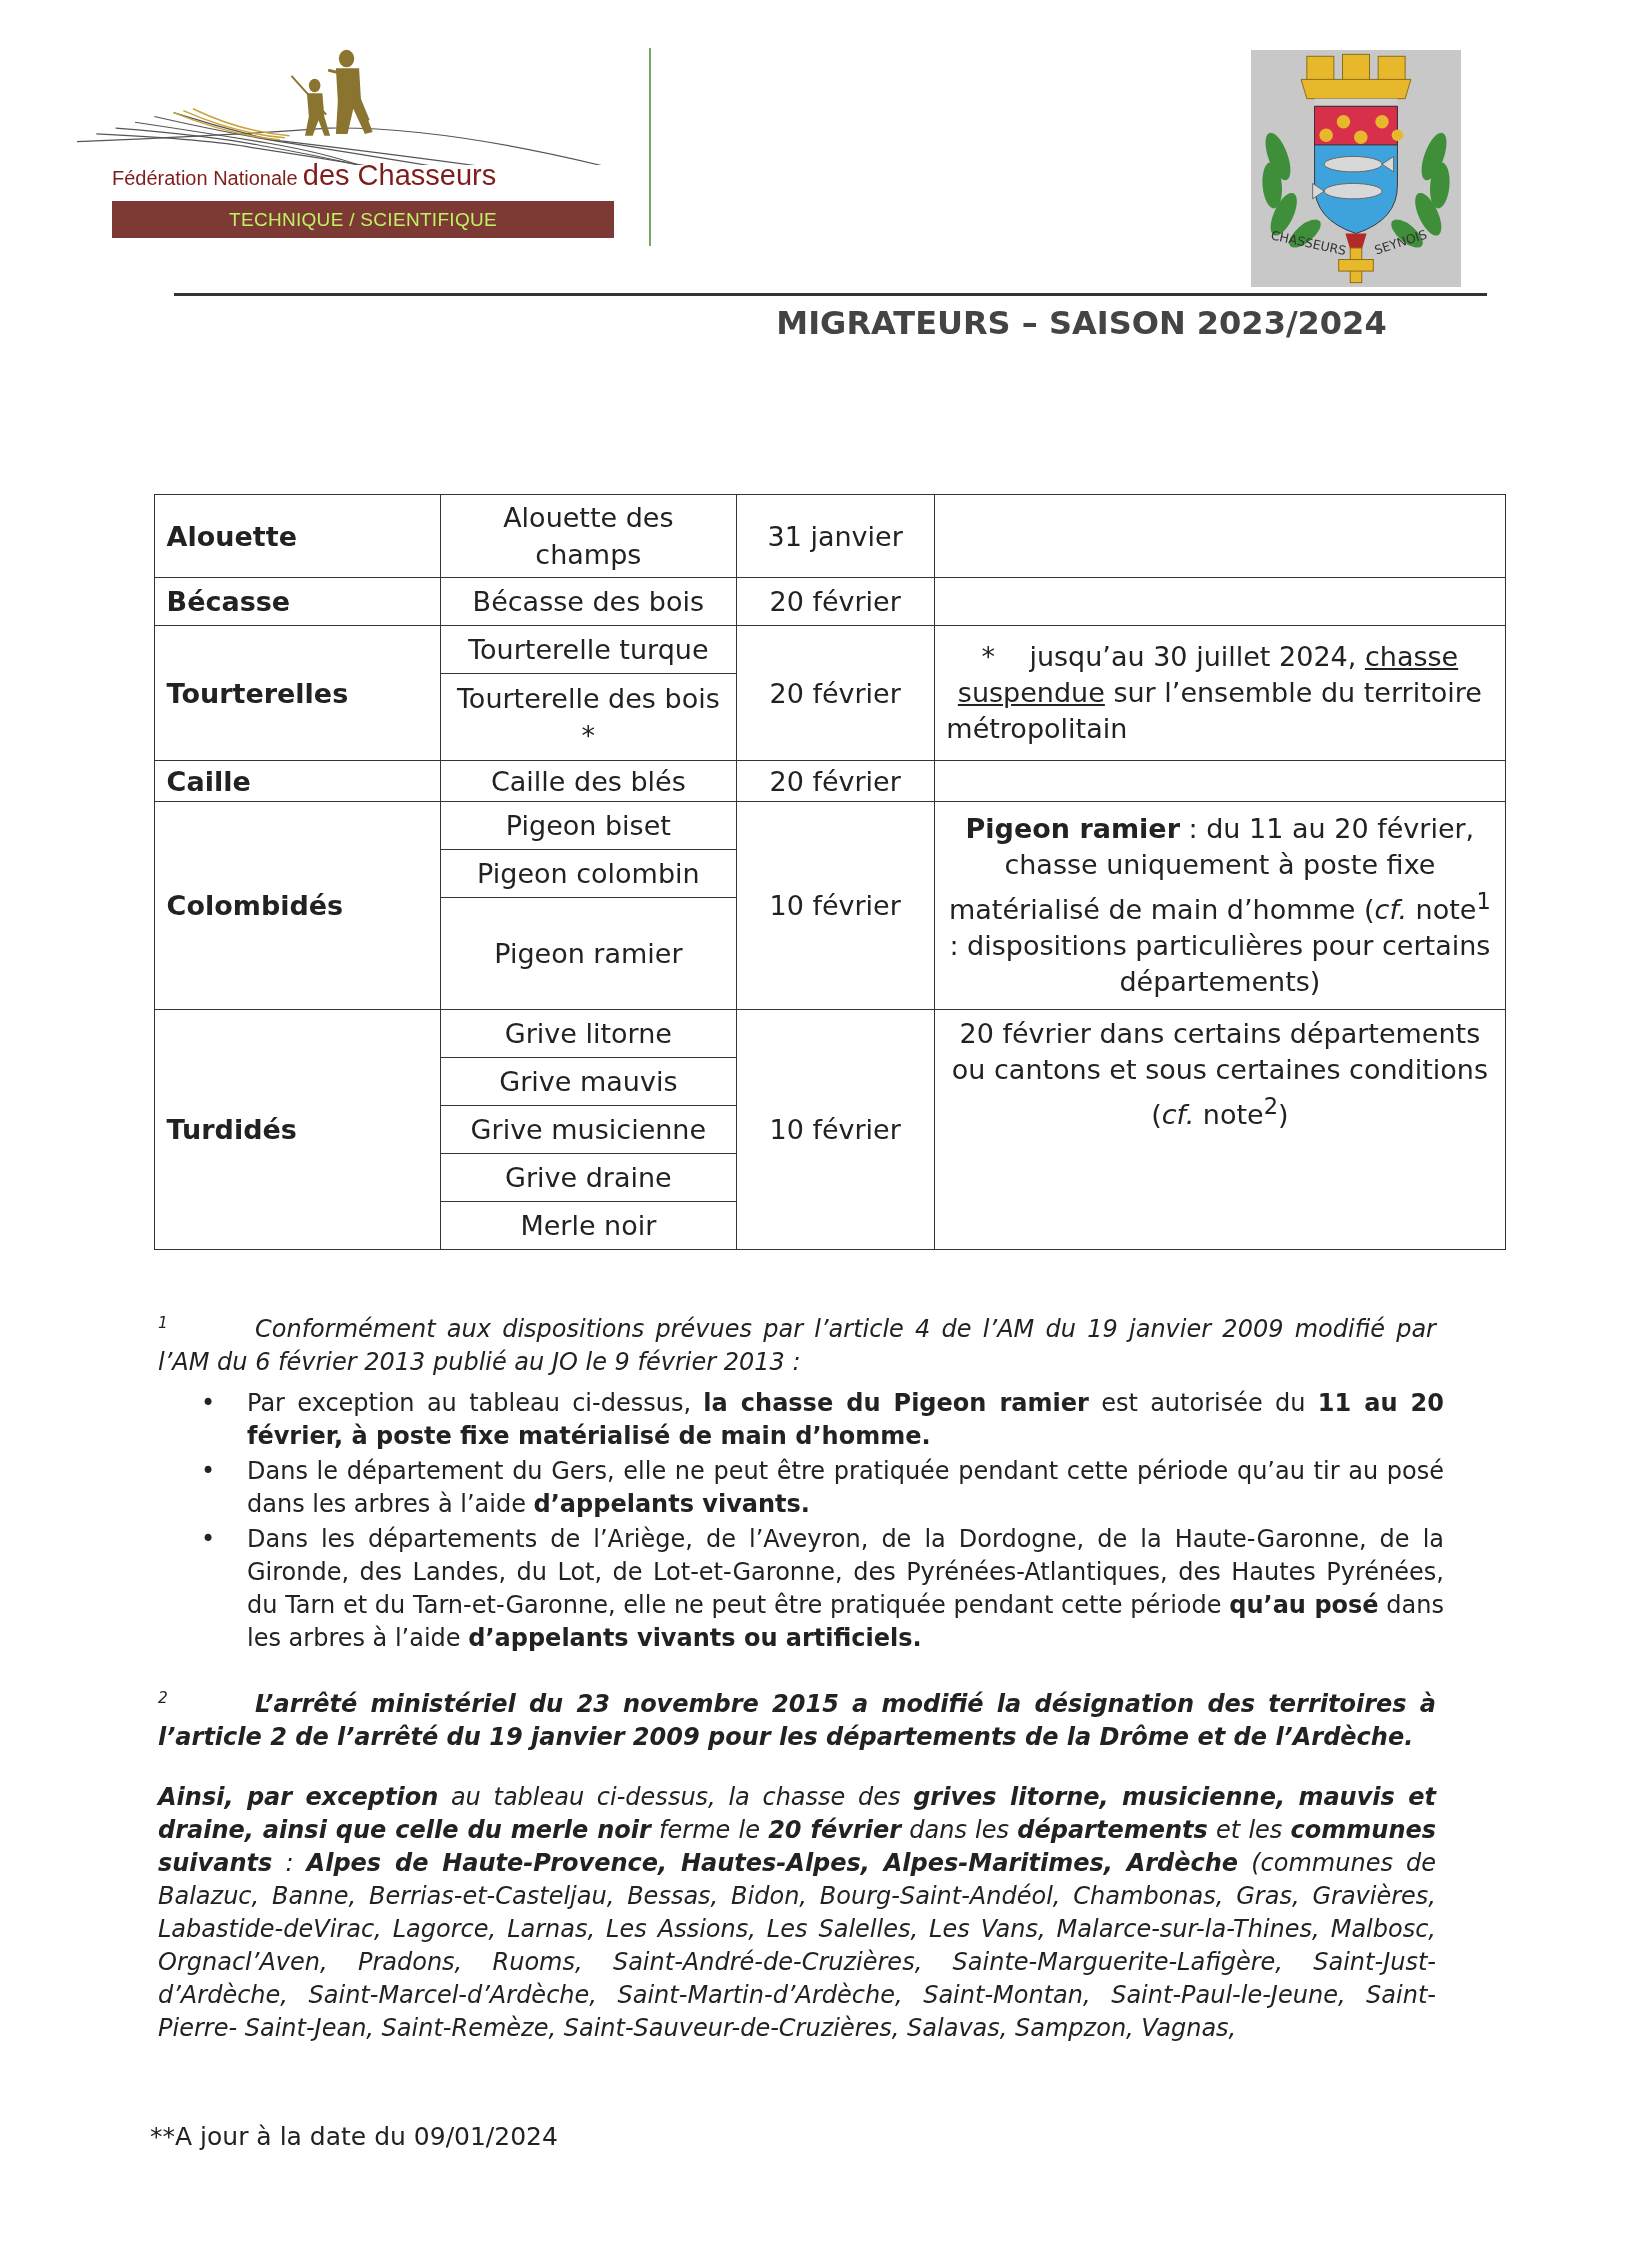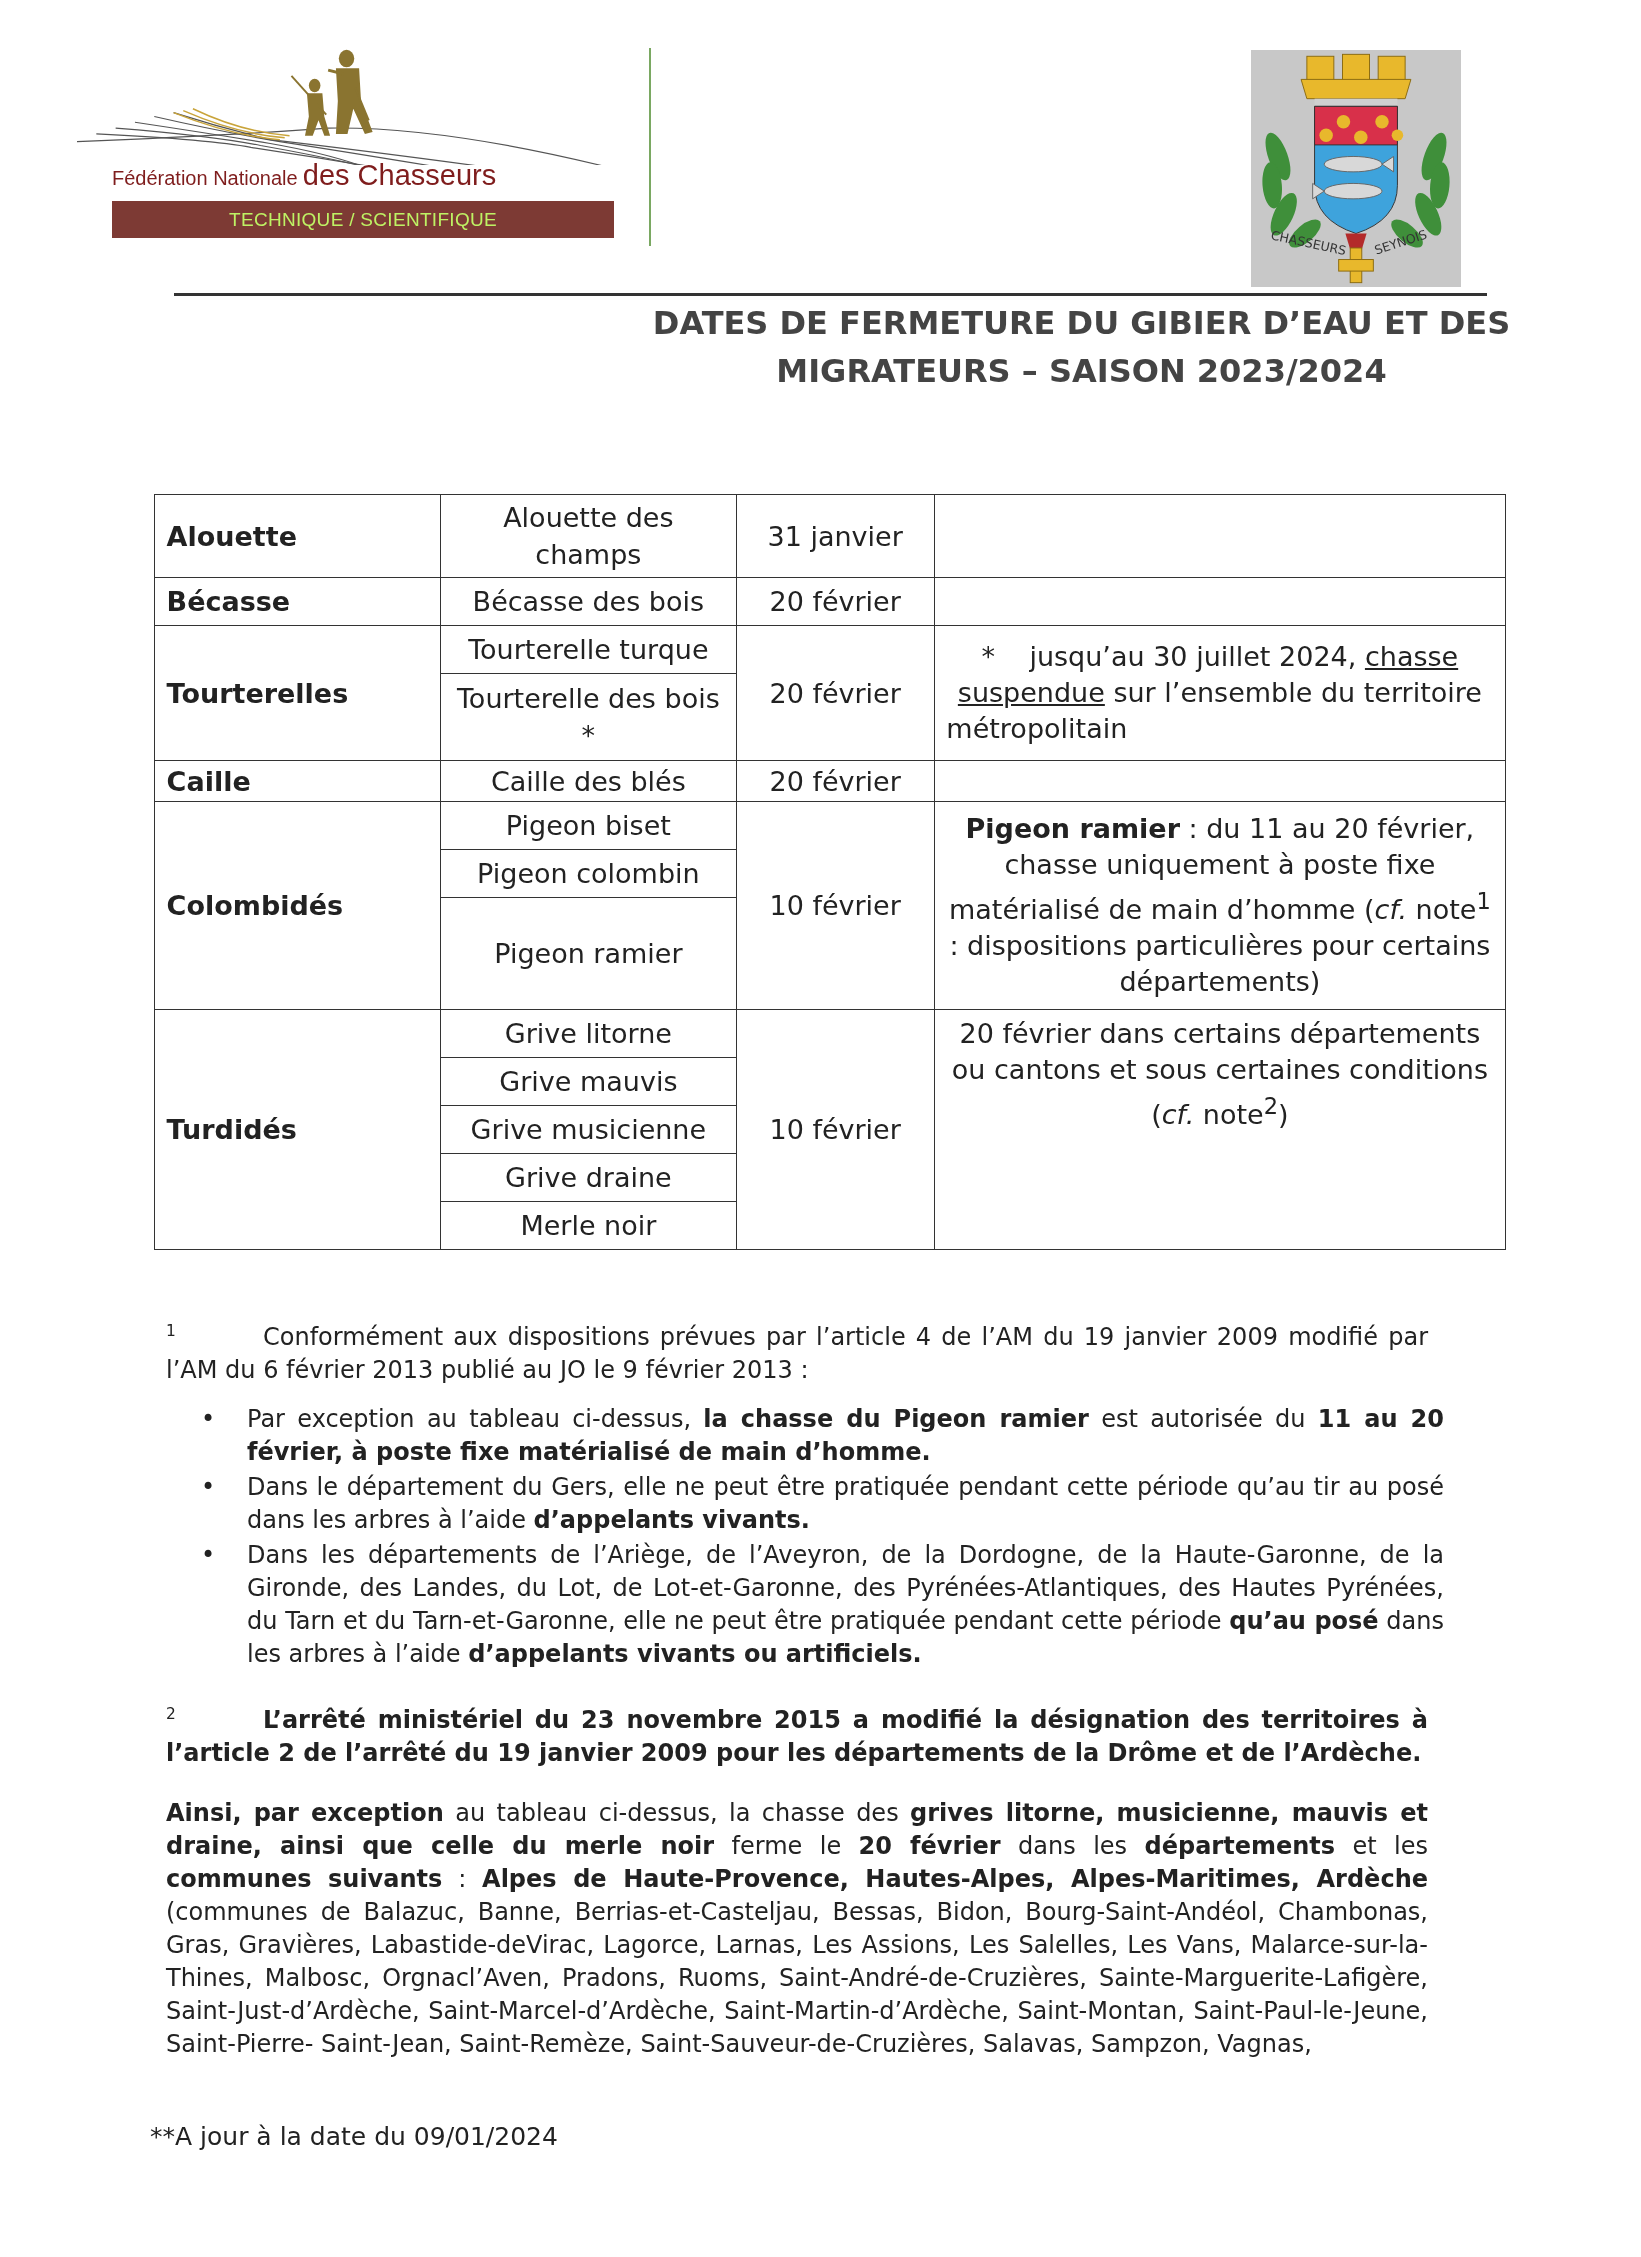--- a/index.html
+++ b/index.html
@@ -40,21 +40,21 @@
   table.species td { border: 1.9px solid #333; padding: 0 11.6px; vertical-align: middle; }
   td.group { width: 259px; text-align: left; font-weight: bold; font-size: 27px; }
   td.spec { width: 268px; text-align: center; line-height: 37px; }
   td.date { width: 172px; text-align: center; }
   td.note { width: 541px; text-align: center; line-height: 36px; padding: 3.9px 13.5px; }
   .justify { text-align: justify; text-align-last: left; }
   u { text-decoration: underline; }
 
   
   .notes { left: 150px; top: 1299px; width: 1294px; font-family: "DejaVu Sans", sans-serif; font-size: 24px; line-height: 33px; color: #222; }
-  .notes p { margin: 16px; }
+  .notes p { margin: 8px; font-style: italic; }
   .fn-num { display: inline-block; width: 97px; font-size: 15.4px; vertical-align: super; }
   .notes ul { margin: 3.9px 0 0 0; padding-left: 97px; }
   .notes li { list-style: none; position: relative; text-align: justify; margin: 0 0 1.9px 0; }
   .notes li .bullet { position: absolute; left: -46px; top: 0; }
   .para2 { margin-top: 27px !important; font-weight: bold; }
   .para3 { margin-top: 27px !important; text-align: justify; }
   .update { left: 150px; top: 2122px; font-size: 25px; font-family: "DejaVu Sans", sans-serif; color: #222; text-align: right; }
 </style>
 </head>
 <body>
@@ -138,21 +138,20 @@
       <rect x="91" y="217" width="36" height="12"></rect>
     </g>
     <text x="20" y="196" font-size="13" fill="#333" font-family="DejaVu Sans, sans-serif" transform="rotate(12 20 196)">CHASSEURS</text>
     <text x="130" y="212" font-size="13" fill="#333" font-family="DejaVu Sans, sans-serif" transform="rotate(-18 130 212)">SEYNOIS</text>
   </svg>
 </div>
 
 <div class="abs hr-line"></div>
 
 <div class="abs title">
-  <div>DATES DE FERMETURE DU GIBIER D’EAU ET DES</div>
   <div>MIGRATEURS – SAISON 2023/2024</div>
 </div>
 
 <table class="species">
 
   <tbody>
       <tr style="height:83px">
     <td class="group">Alouette</td>
     <td class="spec">Alouette des champs</td>
     <td class="date">31 janvier</td>

